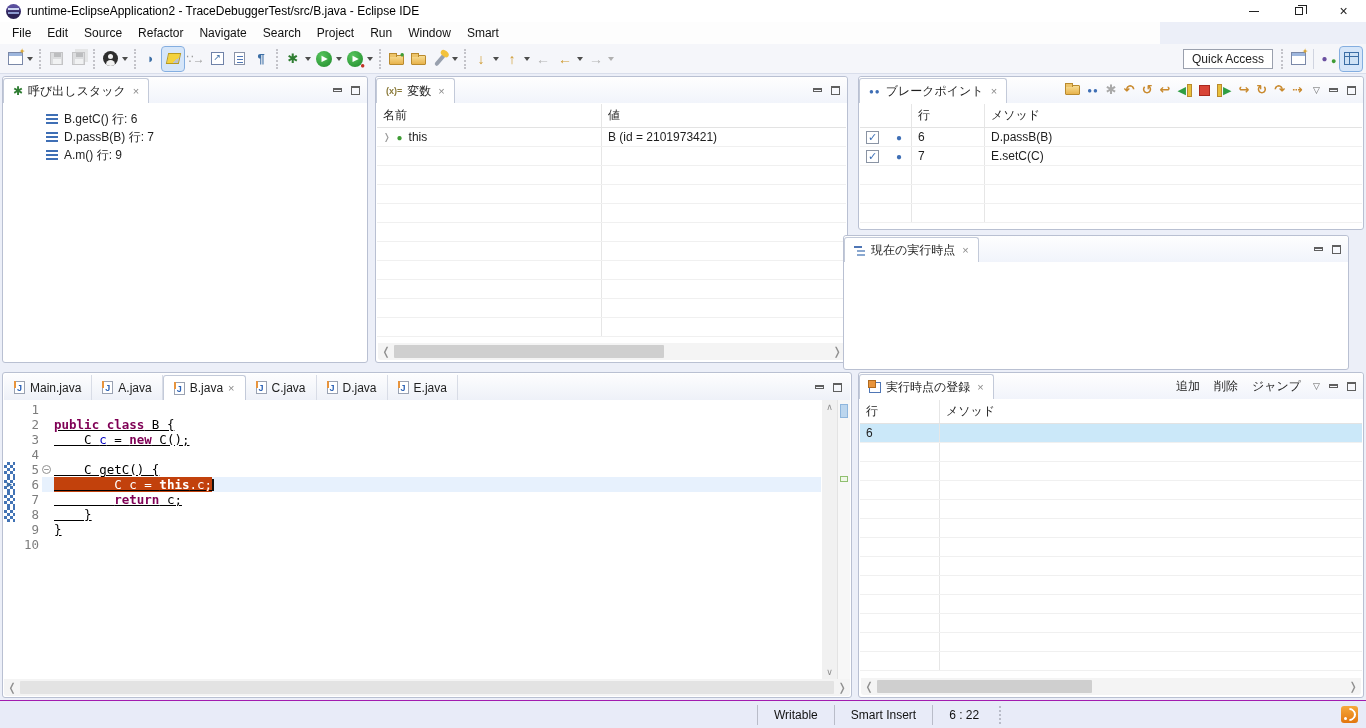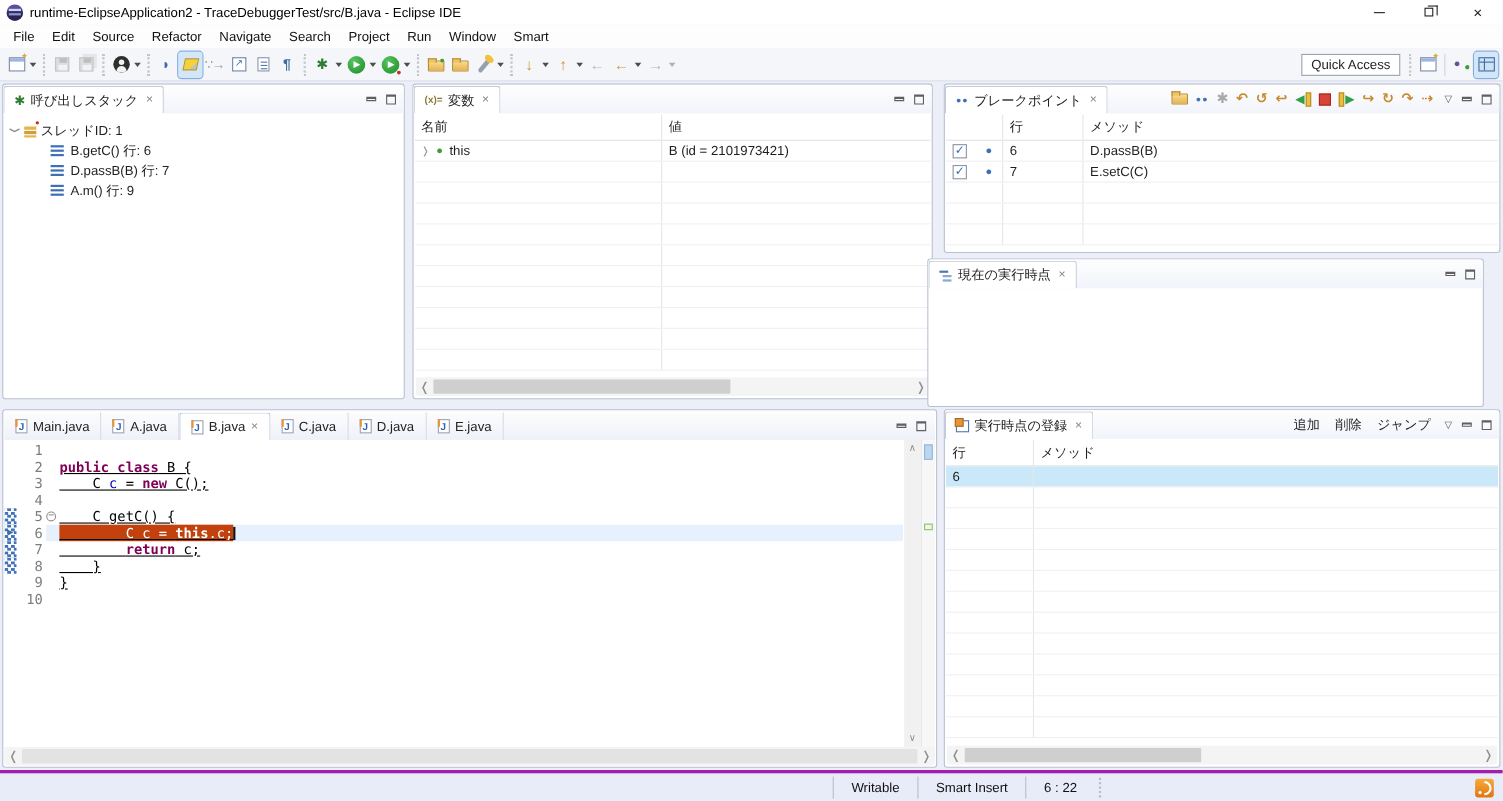--- a/index.html
+++ b/index.html
@@ -15,21 +15,21 @@
   .app-icon::before { content:""; position:absolute; left:2px; right:2px; top:4px; height:2px; background:#cdd6f0; }
   .app-icon::after  { content:""; position:absolute; left:2px; right:2px; top:8px; height:2px; background:#8d9bd0; }
   #title-text { font-size:12px; color:#000; }
   #win-controls { margin-left:auto; display:flex; height:22px; }
   .win-btn { width:45px; height:22px; display:flex; align-items:center; justify-content:center; color:#222; }
   .ic-minimize { width:10px; height:1px; background:#222; display:inline-block; }
   .ic-restore { width:8px; height:8px; border:1px solid #222; position:relative; display:inline-block; }
   .ic-restore::before { content:""; position:absolute; left:2px; top:-3px; width:8px; height:8px; border:1px solid #222; border-left:none; border-bottom:none; }
   .ic-close { font-size:14px; line-height:14px; }
 
-  #menubar { position:absolute; left:0; top:22px; width:1366px; height:22px; background:#fdfdfd;
+  #menubar { position:absolute; left:0; top:22px; width:1160px; height:22px; background:#fdfdfd;
     display:flex; align-items:center; padding-left:4px; }
   .menu-item { padding:3px 8px; color:#111; }
 
   
   #toolbar { position:absolute; left:0; top:44px; width:1366px; height:30px; background:#f5f6fa;
     border-bottom:1px solid #d9deeb; display:flex; align-items:center; padding:0 4px; }
   .tsep { height:20px; border-left:2px dotted #c3c3c9; margin:0 4px; }
   .tbi { height:24px; min-width:22px; display:flex; align-items:center; justify-content:center;
     border-radius:3px; padding:0 2px; }
   .tbi.active { background:#d6e6f9; outline:1px solid #84aee0; }
@@ -174,21 +174,21 @@
   .g-term { width:11px; height:11px; background:#d84437; border:1px solid #a8281e; }
   .g-resume-f { display:flex; align-items:center; }
   .g-resume-f::before { content:""; width:3px; height:11px; background:#e8c03c; border:1px solid #b98a2e; margin-right:1px; }
   .g-resume-f::after { content:"▶"; color:#2f9e44; font-size:11px; }
   .g-dots2 { color:#3f6fb5; font-size:8px; letter-spacing:1px; }
 
   .hdr-actions { position:absolute; right:62px; top:0; height:26px; display:flex; align-items:center; gap:14px; color:#1e1e1e; }
 
   
   #statusbar { position:absolute; left:0; top:700px; width:1366px; height:28px; background:#e8ebf8;
-    border-top:3px solid #a21caf; display:flex; align-items:center; }
+    border-top:1px solid #a21caf; display:flex; align-items:center; }
   .st-sep { width:1px; height:20px; background:#b9bcc9; }
   .st-item { padding:0 16px; color:#111; }
   .st-handle { height:18px; border-left:2px dotted #b9bcc9; margin:0 4px; }
   .rss { position:absolute; right:8px; top:5px; width:17px; height:17px; border-radius:3px;
     background:linear-gradient(#f6a93c,#e2760f); }
   .rss::before { content:""; position:absolute; left:3px; bottom:3px; width:3px; height:3px; border-radius:50%; background:#fff; }
   .rss::after { content:""; position:absolute; left:2px; bottom:2px; width:9px; height:9px;
     border:2px solid transparent; border-top-color:#fff; border-right-color:#fff; border-radius:50%; transform:rotate(45deg); }
 </style>
 </head>
@@ -325,25 +325,20 @@
       <span>呼び出しスタック</span>
       <span class="vclose">×</span>
     </span>
     <span class="pctrl">
       <span class="ic-min"></span>
       <span class="ic-max"></span>
     </span>
   </div>
   <div class="pbody">
     <div class="tree">
-      <div class="tnode">
-        <span class="twist">❭</span>
-        <span class="thr-icon"></span>
-        <span>スレッドID: 1</span>
-      </div>
       <div id="stack-frames">
           <div class="frame-row">
             <span class="frm-icon"></span>
             <span>B.getC() 行: 6</span>
           </div>
           <div class="frame-row">
             <span class="frm-icon"></span>
             <span>D.passB(B) 行: 7</span>
           </div>
           <div class="frame-row">

